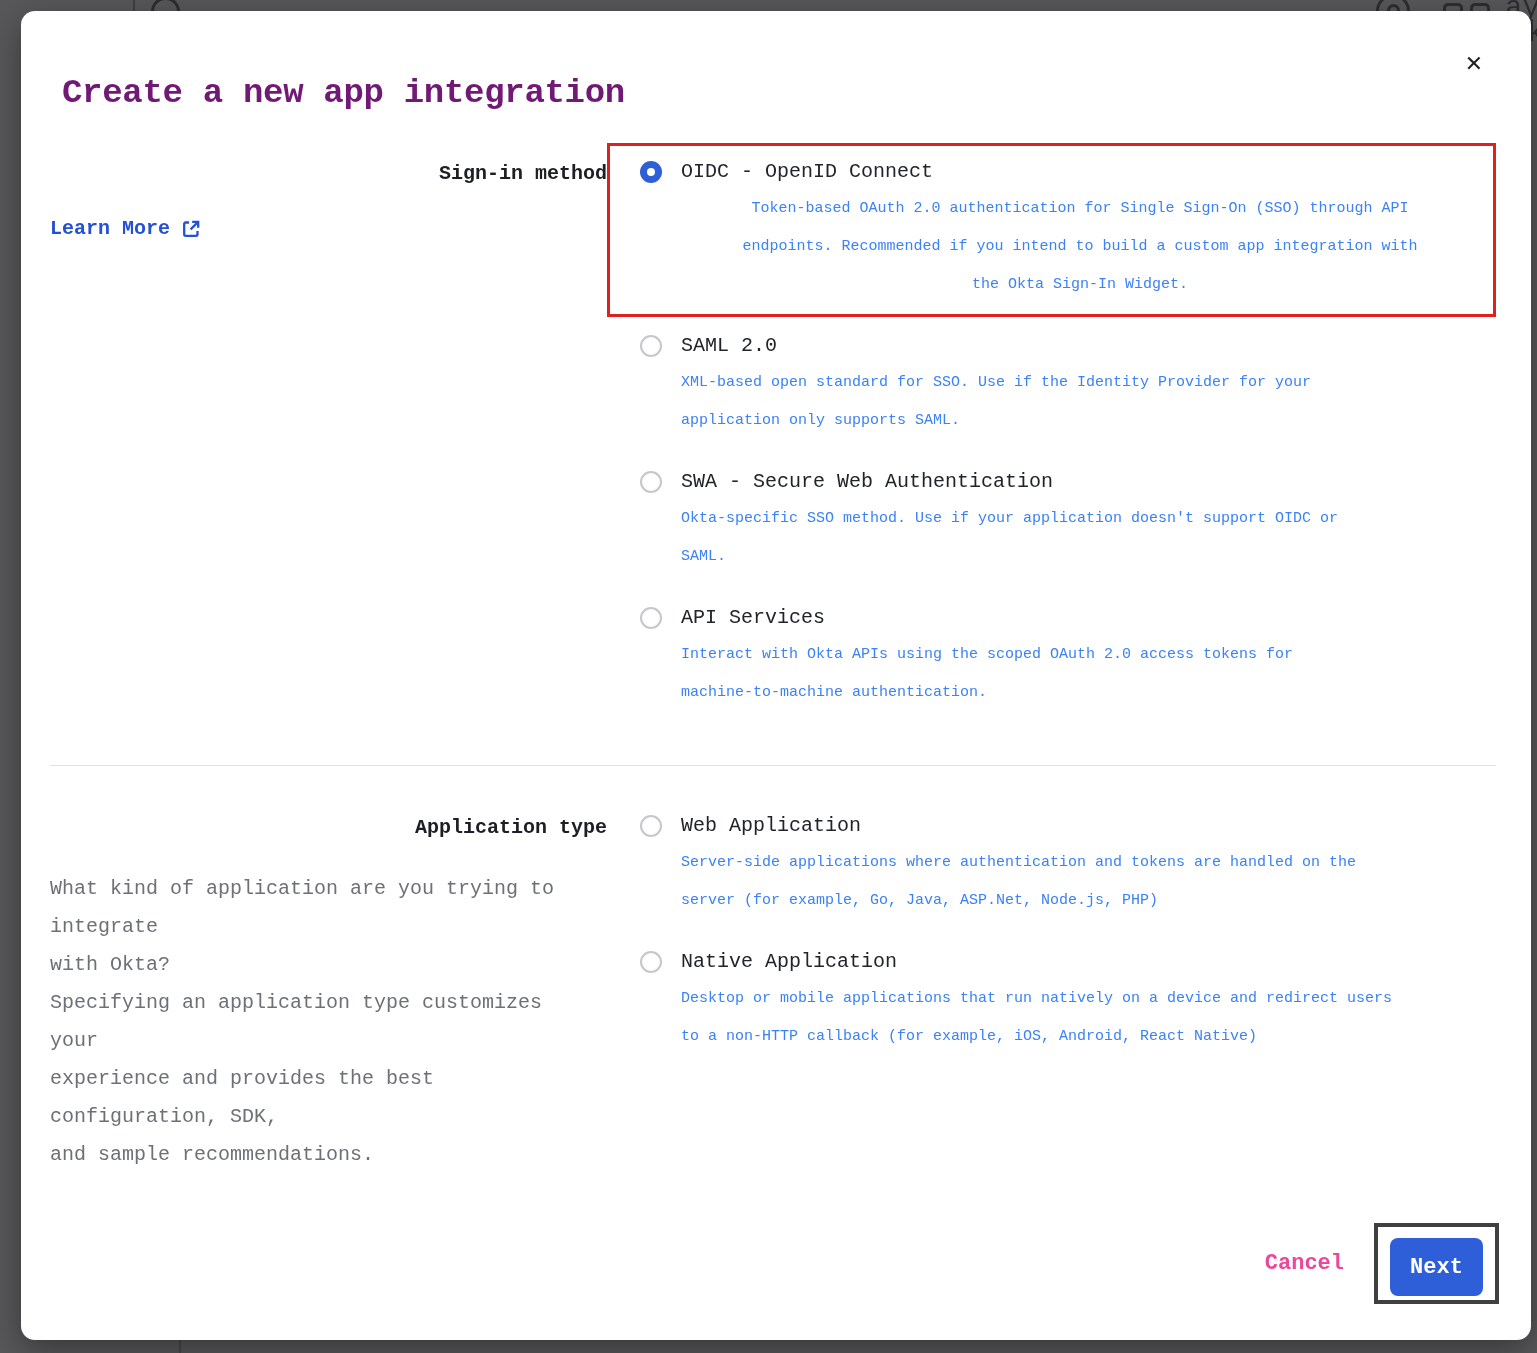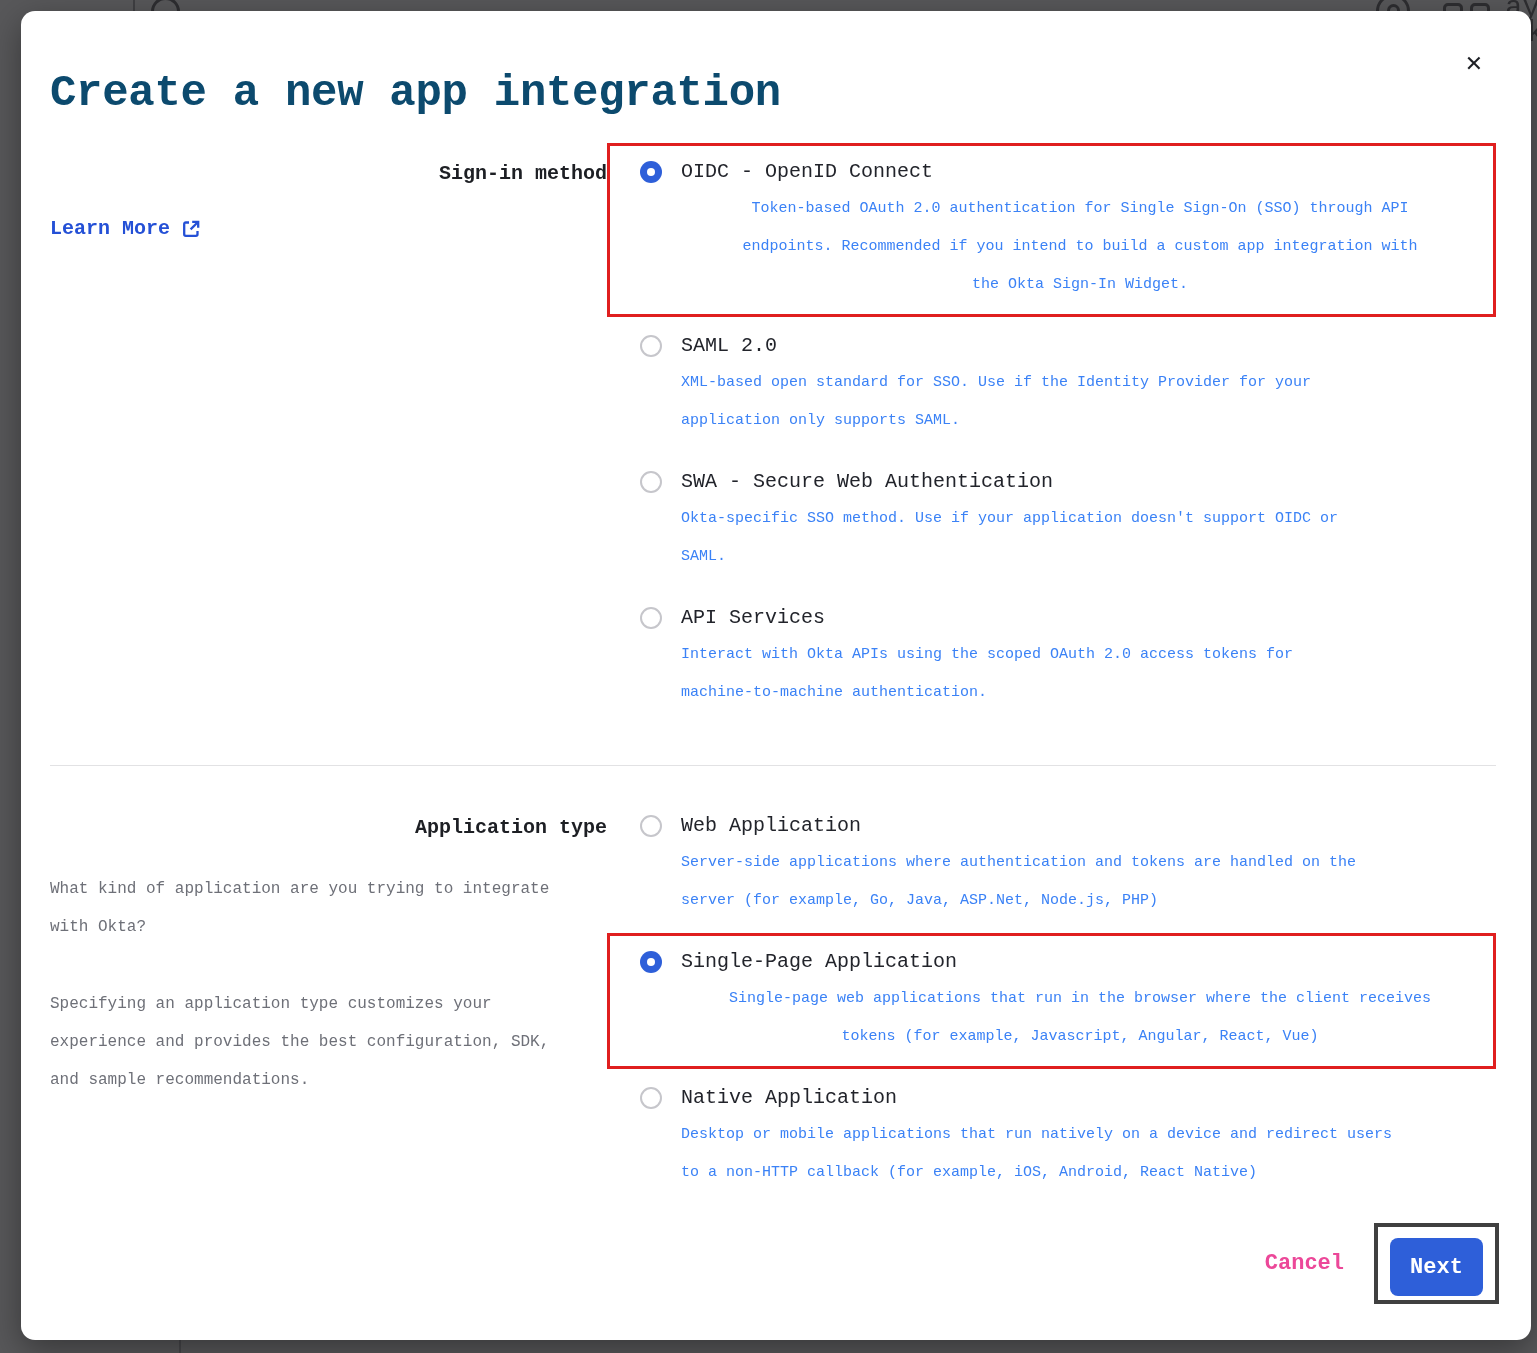--- a/index.html
+++ b/index.html
@@ -26,21 +26,21 @@
     position:absolute; left:21px; top:11px; width:1510px; height:1329px;
     background:#ffffff; border-radius:14px;
     box-shadow:0 10px 34px rgba(0,0,0,0.38);
   }
   .modal-inner{ position:relative; height:100%; padding:62px 35px 0 29px; }
   .close-btn{
     position:absolute; top:36px; right:40px; width:34px; height:34px;
     background:none; border:0; cursor:pointer;
     font-family:inherit; font-size:27px; line-height:34px; color:#1d1f24; text-align:center;
   }
-  .title{ font-size:44px; font-weight:700; color:#0c4a6e; letter-spacing:-0.3px; line-height:40px; }
+  .title{ font-size:34px; font-weight:700; color:#701a75; letter-spacing:-0.3px; line-height:40px;margin-left:12px; }
 
   .row{ display:flex; }
   .section1{ margin-top:30px; }
   .section2{ margin-top:31px; }
   .leftcol{ flex:0 0 557px; width:557px; padding-top:17px; }
   .rightcol{ flex:0 0 889px; width:889px; }
 
   .sec-heading{ font-size:20px; font-weight:700; color:#1d1f24; line-height:28px;text-align:right; }
   .learn-more{
     display:inline-flex; align-items:center; gap:11px; margin-top:27px;
@@ -55,23 +55,23 @@
     flex:0 0 22px; width:22px; height:22px; border-radius:50%;
     border:2px solid #c6c6cb; background:#fff; position:relative; cursor:pointer;
   }
   .radio.selected{ border:0; background:#2e5fd9; }
   .radio.selected::after{ content:""; position:absolute; inset:7px; border-radius:50%; background:#fff; }
   .option-label{ font-size:20px; color:#22242b; line-height:28px; cursor:pointer; }
   .option-desc{ margin:4px 0 0 41px; font-size:15px; color:#3b82f6; line-height:38px; white-space:pre-line; }
 
   .divider{ border:0; border-top:1px solid #e2e2e4; margin:40px 0 0 0; }
 
-  .para{ font-size:16px; color:#6e7078; line-height:38px; white-space:pre-line; max-width:552px; }
+  .para{ font-size:20px; color:#6e7078; line-height:38px; white-space:pre-line; max-width:552px; }
   .para1{ margin-top:28px; }
-  .para2{ margin-top:39px; }
+  .para2{ }
 
   .footer{ position:absolute; right:32px; bottom:36px; display:flex; align-items:center; gap:30px; }
   .cancel-link{ color:#ec4899; font-size:22px; font-weight:700; text-decoration:none; cursor:pointer; }
   .next-annotation{ border:4px solid #404040; padding:11px 12px 4px 12px; }
   .next-btn{
     width:93px; height:58px; background:#2e5fd9; color:#fff;
     border:0; border-radius:8px; font-family:inherit; font-size:22px; font-weight:700; cursor:pointer;
   }
 </style>
 </head>
@@ -169,28 +169,20 @@
         <div class="rightcol">
           <div class="option">
             <div class="option-head">
               <span class="radio"></span>
               <span class="option-label">Web Application</span>
             </div>
             <div class="option-desc">Server-side applications where authentication and tokens are handled on the
 server (for example, Go, Java, ASP.Net, Node.js, PHP)</div>
           </div>
 
-          <div class="option annotated">
-            <div class="option-head">
-              <span class="radio selected"></span>
-              <span class="option-label">Single-Page Application</span>
-            </div>
-            <div class="option-desc">Single-page web applications that run in the browser where the client receives
-tokens (for example, Javascript, Angular, React, Vue)</div>
-          </div>
 
           <div class="option">
             <div class="option-head">
               <span class="radio"></span>
               <span class="option-label">Native Application</span>
             </div>
             <div class="option-desc">Desktop or mobile applications that run natively on a device and redirect users
 to a non-HTTP callback (for example, iOS, Android, React Native)</div>
           </div>
         </div>

